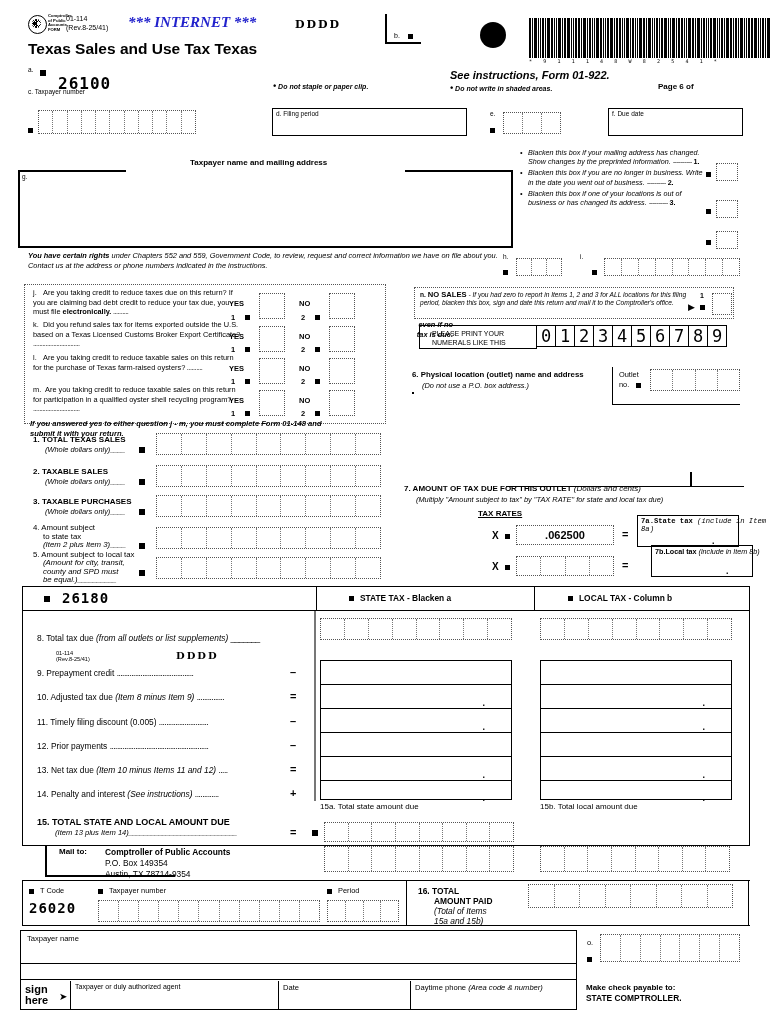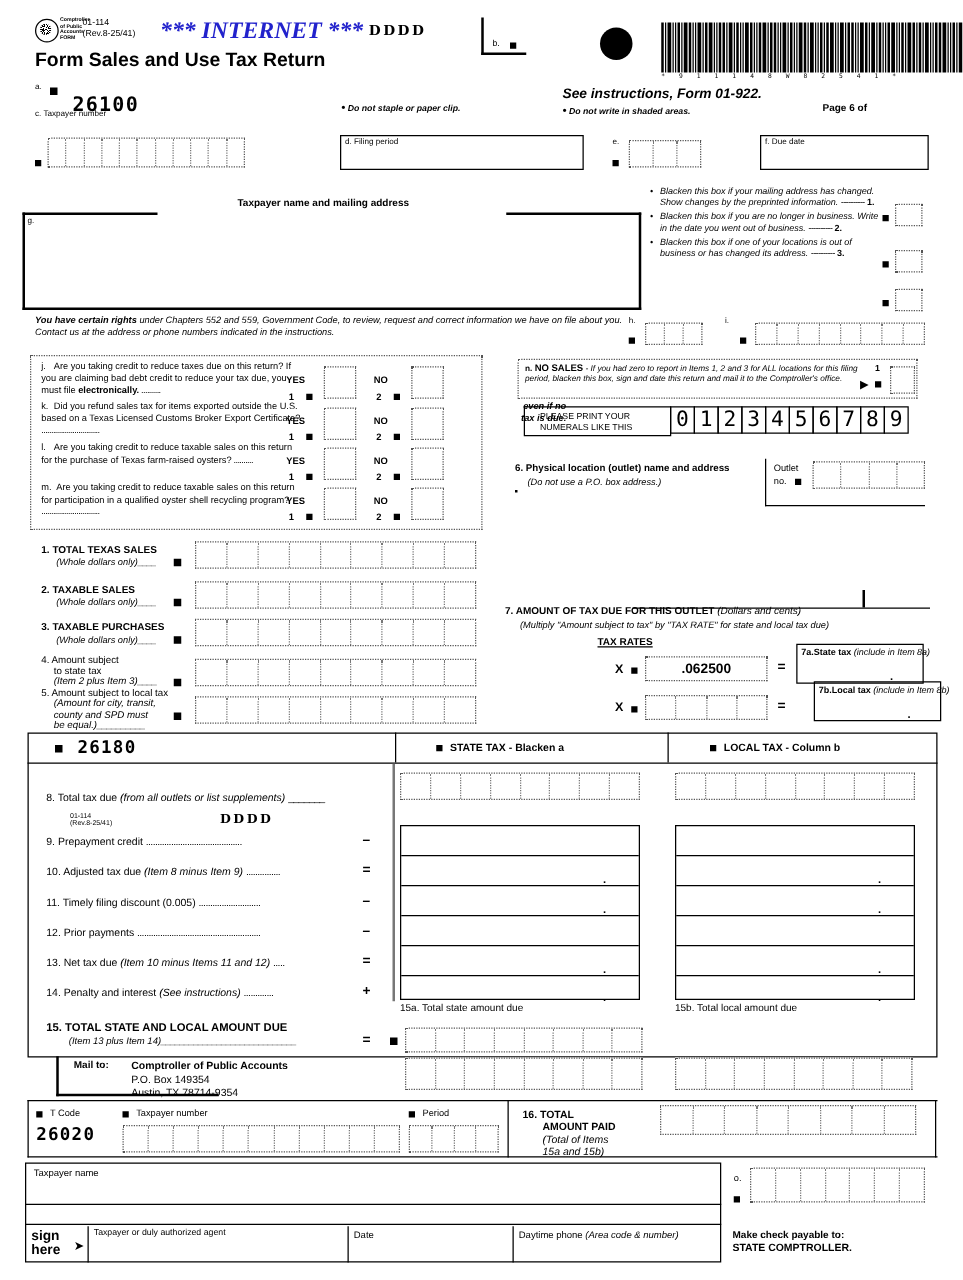--- a/index.html
+++ b/index.html
@@ -38,21 +38,21 @@
   </div>
   <div class="abs" style="left:48px;top:14px;font-size:4.2px;line-height:4.6px;font-weight:bold;">
     <div>Comptroller</div>
     <div>of Public</div>
     <div>Accounts</div>
     <div>FORM</div>
   </div>
   <div class="abs" style="left:66px;top:15px;font-size:7px;">01-114</div>
   <div class="abs" style="left:66px;top:24px;font-size:7px;">(Rev.8-25/41)</div>
 
-  <div class="abs" style="left:128px;top:14px;font-size:19px;font-weight:bold;font-style:italic;color:#2222cc;font-family:'Liberation Serif',serif;">*** INTERNET ***</div>
+  <div class="abs" style="left:128px;top:14px;font-size:15px;font-weight:bold;font-style:italic;color:#2222cc;font-family:'Liberation Serif',serif;">*** INTERNET ***</div>
 
   <div class="abs" style="left:295px;top:18px;font-size:11px;font-family:'DejaVu Serif',serif;font-weight:bold;letter-spacing:2px;">DDDD</div>
 
   <div class="abs" style="left:385px;top:14px;width:1.5px;height:30px;background:#000;"></div>
   <div class="abs" style="left:385px;top:42px;width:36px;height:2px;background:#000;"></div>
   <div class="abs" style="left:394px;top:32px;font-size:7px;">b.</div>
   <div class="abs sq" style="left:408px;top:34px;"></div>
 
   <div class="abs circ" style="left:480px;top:22px;"></div>
 
@@ -144,21 +144,21 @@
         <i style="width: 3px; height: 40px;"></i>
         <i style="width: 1px; height: 40px;"></i>
         <i style="width: 1px; height: 40px;"></i>
         <i style="width: 2px; height: 40px;"></i>
         <i style="width: 1px; height: 40px;"></i>
         <i style="width: 3px; height: 40px;"></i>
       </div>
     <div class="bctxt">* 9 1 1 1 4 8 W 8 2 5 4 1 *</div>
   </div>
 
-  <div class="abs" style="left:28px;top:40px;font-size:15.5px;font-weight:bold;">Form Sales and Use Tax Return</div>
+  <div class="abs" style="left:28px;top:40px;font-size:15.5px;font-weight:bold;">Texas Sales and Use Tax Texas</div>
 
   <div class="abs" style="left:28px;top:66px;font-size:6.5px;">a.</div>
   <div class="abs sq" style="left:40px;top:70px;width:6px;height:6px;"></div>
   <div class="abs ocr" style="left:58px;top:74px;font-size:16px;">26100</div>
 
   <div class="abs" style="left:28px;top:88px;font-size:6.5px;">c. Taxpayer number</div>
 
   <div class="abs" style="left:273px;top:81px;font-size:7px;font-weight:bold;font-style:italic;">
     <span style="font-size:9px;">•</span> <span>Do not staple or paper clip.</span>
   </div>
@@ -311,20 +311,21 @@
   </div>
   <div class="abs yesno" style="left:229px;top:396px;">YES</div>
   <div class="abs yesno" style="left:231px;top:409px;">1</div>
   <div class="abs sq" style="left:245px;top:411px;"></div>
   <div class="abs tinycell" style="left:259px;top:390px;width:26px;height:26px;"></div>
   <div class="abs yesno" style="left:299px;top:396px;">NO</div>
   <div class="abs yesno" style="left:301px;top:409px;">2</div>
   <div class="abs sq" style="left:315px;top:411px;"></div>
   <div class="abs tinycell" style="left:329px;top:390px;width:26px;height:26px;"></div>
 
+  <div class="abs" style="left:30px;top:419px;width:300px;font-size:7.6px;font-weight:bold;font-style:italic;line-height:9.6px;">If you answered yes to either question j - m, you must complete Form 01-148 and submit it with your return.</div>
 
   <div class="abs" style="left:393px;top:288px;width:60px;text-align:right;font-size:7.4px;font-weight:bold;font-style:italic;line-height:10.5px;">
     <div>Return</div>
     <div>MUST</div>
     <div>be filed</div>
     <div>even if no</div>
     <div>tax is due.</div>
   </div>
 
   <div class="abs dot" style="left:414px;top:287px;width:320px;height:32px;"></div>
@@ -500,21 +501,21 @@
   <div class="abs" style="left:506px;top:486px;width:238px;height:1.2px;background:#000;"></div>
 
   <div class="abs" style="left:492px;top:530px;font-size:10px;font-weight:bold;">X</div>
   <div class="abs sq" style="left:505px;top:534px;"></div>
   <div class="abs dot" style="left:516px;top:525px;width:98px;height:20px;">
     <div style="text-align:center;font-size:11px;font-weight:bold;padding-top:3px;">.062500</div>
   </div>
   <div class="abs" style="left:622px;top:528px;font-size:11px;font-weight:bold;">=</div>
 
   <div class="abs solid" style="left:637px;top:515px;width:102px;height:32px;border-width:1.4px;"></div>
-  <div class="abs" style="left:641px;top:517px;font-size:7.2px;font-weight:bold;">
+  <div class="abs" style="left:641px;top:517px;font-size:7.2px;font-weight:bold;font-family:Liberation Mono, monospace;">
     <span>7a.State tax</span>
     <span style="font-weight:normal;font-style:italic;">(include in Item 8a)</span>
   </div>
   <div class="abs" style="left:712px;top:536px;font-size:9px;font-weight:bold;">.</div>
 
   <div class="abs" style="left:492px;top:561px;font-size:10px;font-weight:bold;">X</div>
   <div class="abs sq" style="left:505px;top:565px;"></div>
   <div class="abs dot" style="left:516px;top:556px;width:98px;height:20px;">
     <div class="grid-row">
         <div></div>

